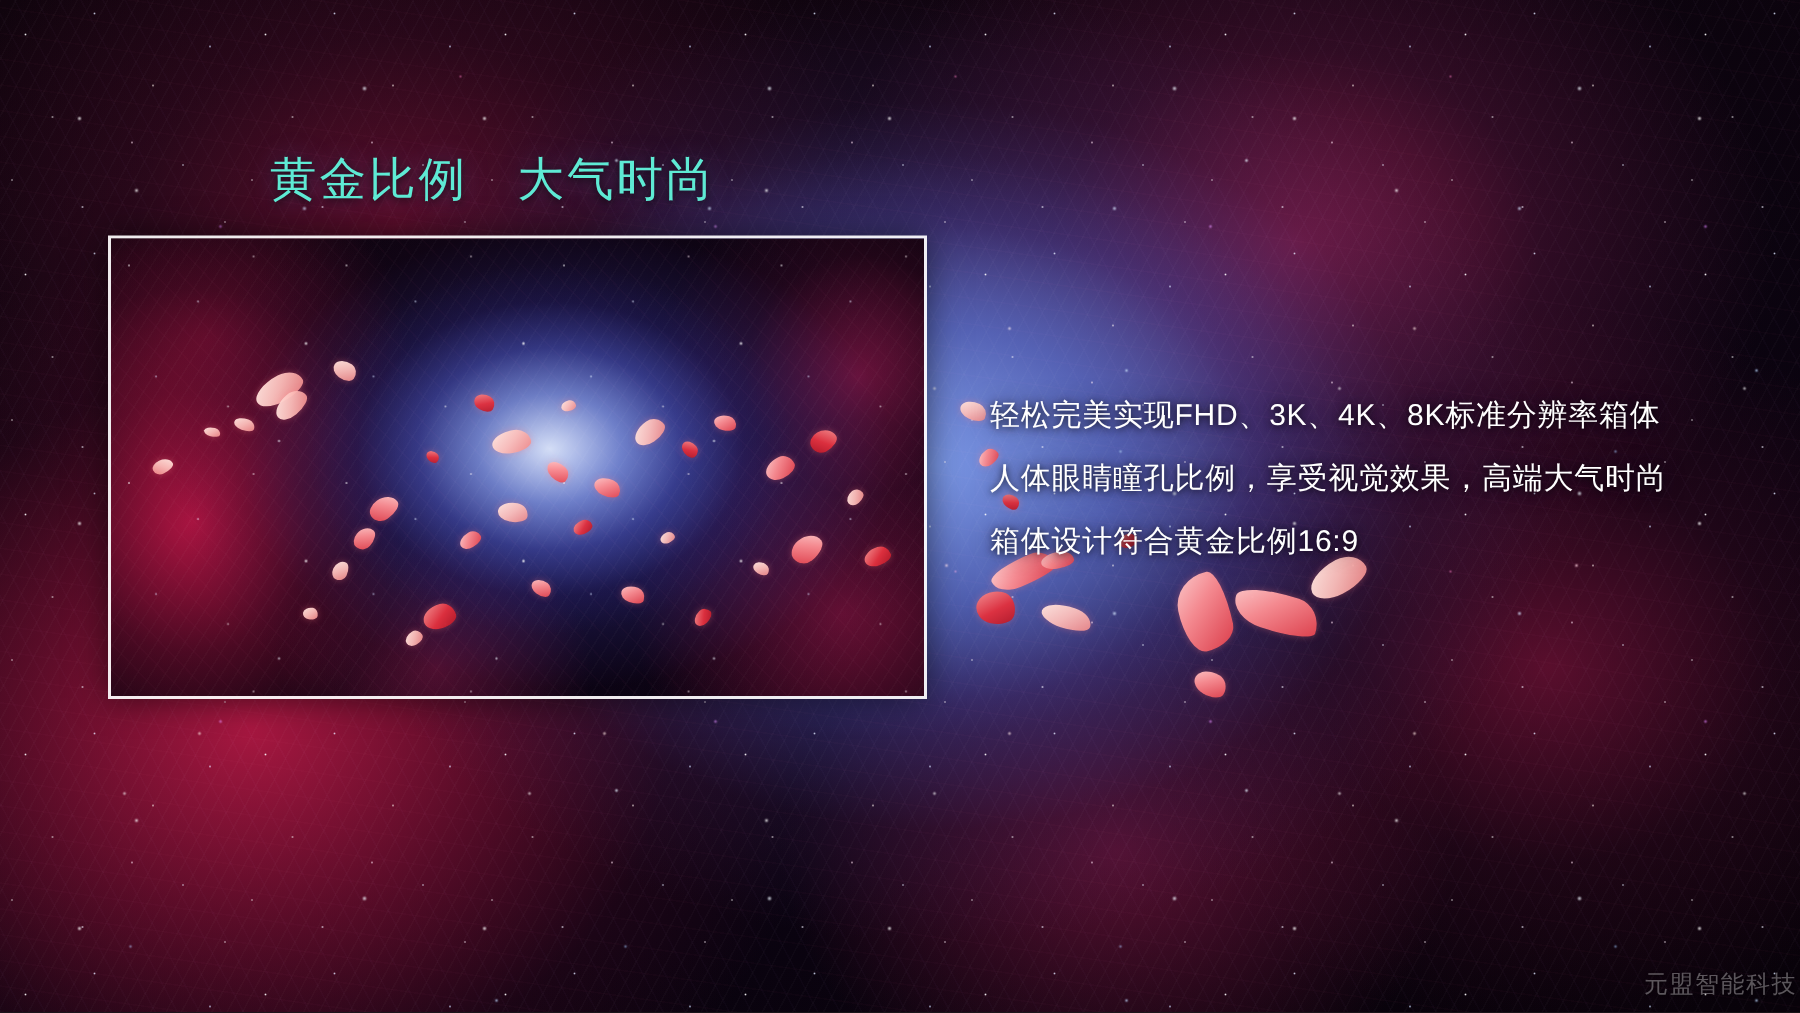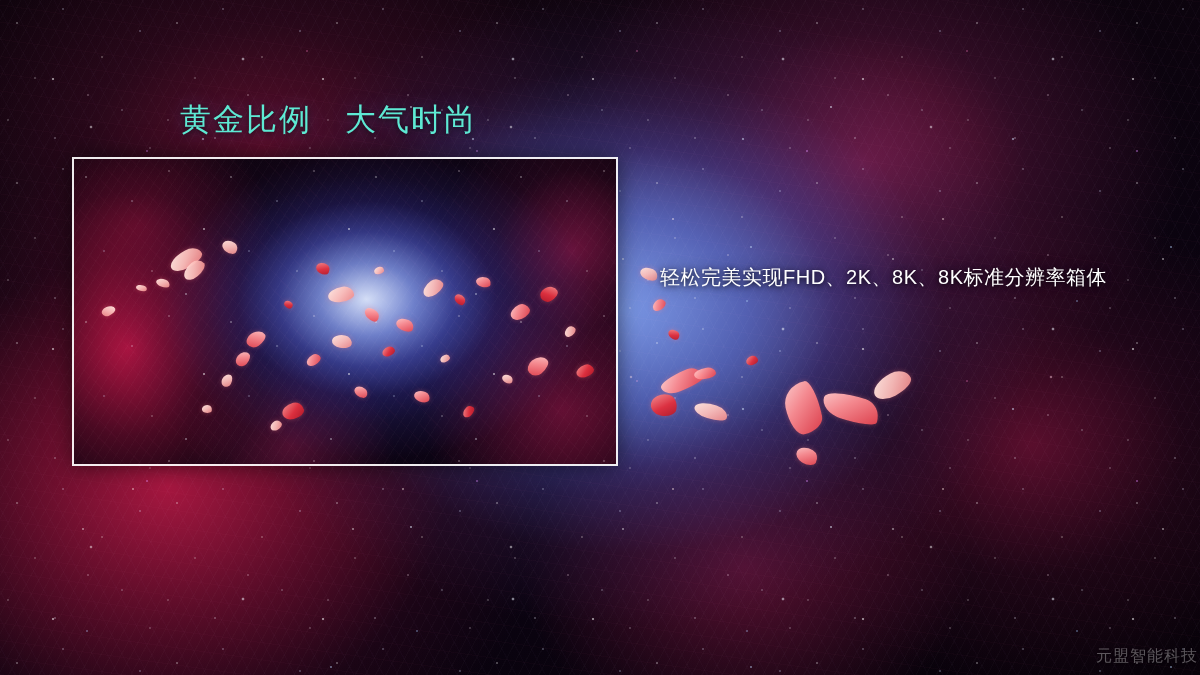--- a/index.html
+++ b/index.html
@@ -340,18 +340,20 @@
         <div class="petal deep" style="left: 388px; top: 248px; width: 13px; height: 9px; transform: rotate(-45deg);"></div>
         <div class="petal pale" style="left: 128px; top: 246px; width: 10px; height: 8px; transform: rotate(10deg);"></div>
         <div class="petal pale" style="left: 428px; top: 216px; width: 11px; height: 8px; transform: rotate(30deg);"></div>
         <div class="petal pale" style="left: 300px; top: 108px; width: 10px; height: 7px; transform: rotate(-12deg);"></div>
         <div class="petal deep" style="left: 210px; top: 142px; width: 9px; height: 7px; transform: rotate(42deg);"></div>
         <div class="petal pale" style="left: 366px; top: 196px; width: 10px; height: 7px; transform: rotate(-22deg);"></div>
       </div>
   </div>
 
   <div id="body-text">
-    <div class="body-line">轻松完美实现FHD、2K、8K、8K标准分辨率箱体</div>
+    <div class="body-line">轻松完美实现FHD、3K、4K、8K标准分辨率箱体</div>
+    <div class="body-line">人体眼睛瞳孔比例，享受视觉效果，高端大气时尚</div>
+    <div class="body-line">箱体设计符合黄金比例16:9</div>
   </div>
 
   <div id="watermark">元盟智能科技</div>
 
 </div>
 
 </body></html>

